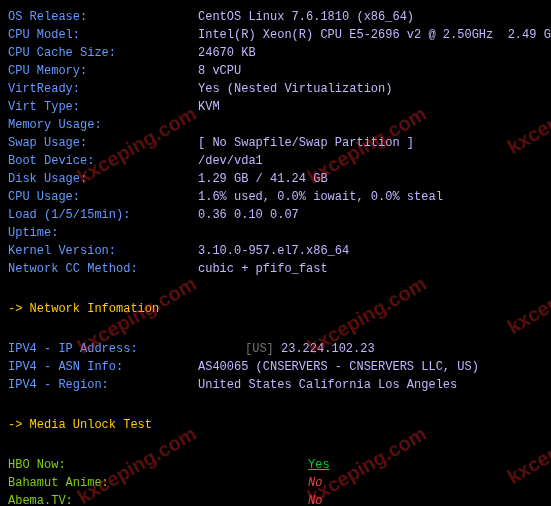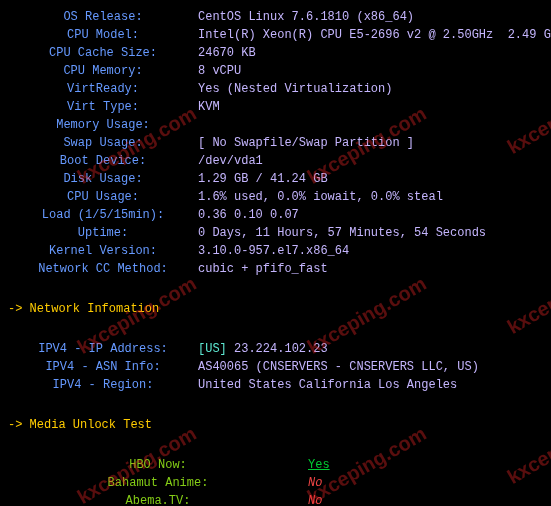--- a/index.html
+++ b/index.html
@@ -11,32 +11,32 @@
     line-height: 1.5;
     width: 551px;
     height: 506px;
     box-sizing: border-box;
     position: relative;
     overflow: hidden;
   }
   .row {
     display: flex;
     white-space: pre;
-    text-align: center;
   }
   .label {
     color: #6699ff;
     width: 190px;
     flex-shrink: 0;
   }
   .value {
     color: #c4b5fd;
   }
   .yellow {
-    color: #5eead4;
+    color: #737373;
+    margin-left: 47px;
   }
   .green {
     color: #00cc33;
     text-decoration: underline;
   }
   .red {
     color: #ef4444;
     font-style: italic;
   }
   .section {
@@ -77,21 +77,21 @@
     <div class="row"><span class="label">CPU Cache Size:</span><span class="value">24670 KB</span></div>
     <div class="row"><span class="label">CPU Memory:</span><span class="value">8 vCPU</span></div>
     <div class="row"><span class="label">VirtReady:</span><span class="value">Yes (Nested Virtualization)</span></div>
     <div class="row"><span class="label">Virt Type:</span><span class="value">KVM</span></div>
     <div class="row"><span class="label">Memory Usage:</span></div>
     <div class="row"><span class="label">Swap Usage:</span><span class="value">[ No Swapfile/Swap Partition ]</span></div>
     <div class="row"><span class="label">Boot Device:</span><span class="value">/dev/vda1</span></div>
     <div class="row"><span class="label">Disk Usage:</span><span class="value">1.29 GB / 41.24 GB</span></div>
     <div class="row"><span class="label">CPU Usage:</span><span class="value">1.6% used, 0.0% iowait, 0.0% steal</span></div>
     <div class="row"><span class="label">Load (1/5/15min):</span><span class="value">0.36 0.10 0.07</span></div>
-    <div class="row"><span class="label">Uptime:</span><span class="value">0 Days, 11 Hours, 57 Minutes, 54 Seconds</span></div>
+    <div class="row"><span class="label">Uptime:</span></div>
     <div class="row"><span class="label">Kernel Version:</span><span class="value">3.10.0-957.el7.x86_64</span></div>
     <div class="row"><span class="label">Network CC Method:</span><span class="value">cubic + pfifo_fast</span></div>
   </div>
 <div class="row">&nbsp;</div>
 <div class="section">-&gt; Network Infomation</div>
 <div class="row">&nbsp;</div>
 <div id="net-block">
     <div class="row"><span class="label">IPV4 - IP Address:</span><span class="yellow">[US] </span><span class="value">23.224.102.23</span></div>
     <div class="row"><span class="label">IPV4 - ASN Info:</span><span class="value">AS40065 (CNSERVERS - CNSERVERS LLC, US)</span></div>
     <div class="row"><span class="label">IPV4 - Region:</span><span class="value">United States California Los Angeles</span></div>

